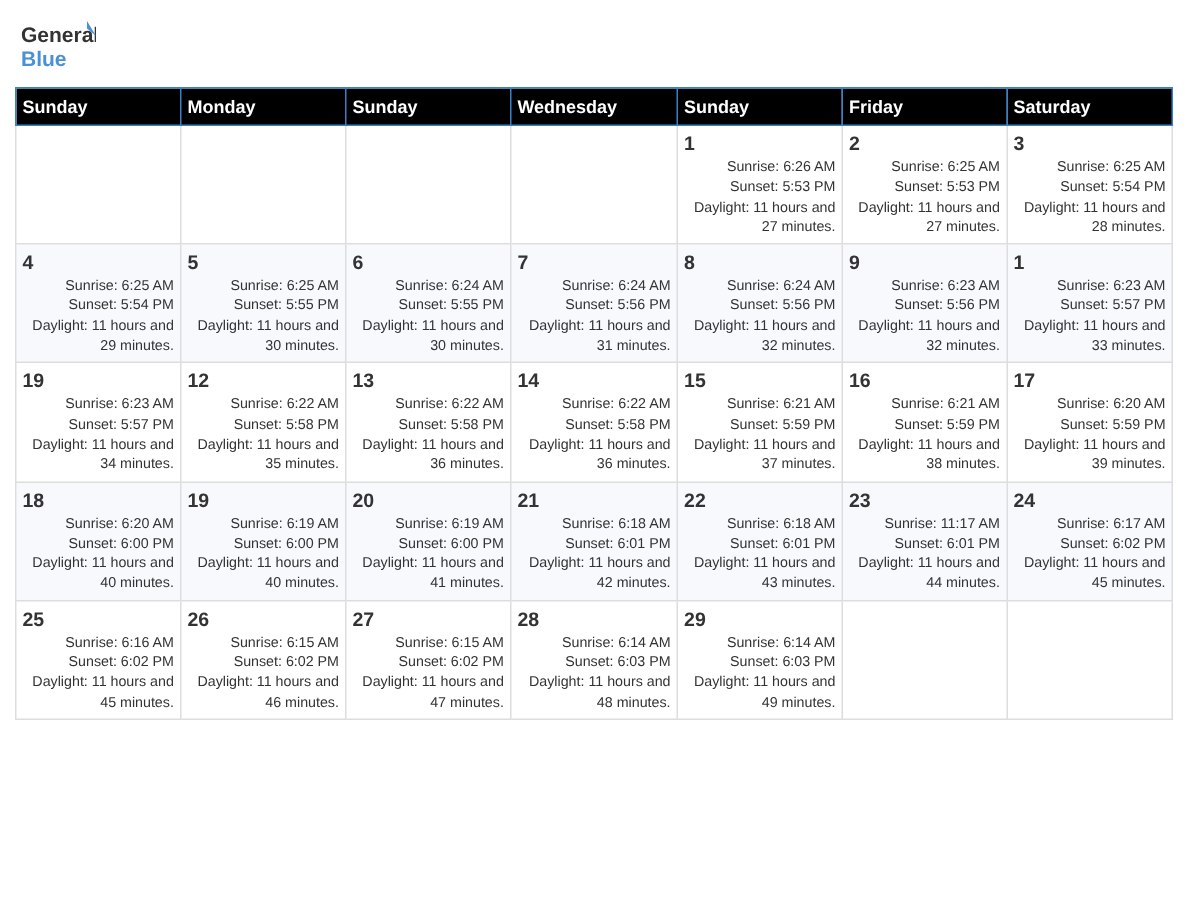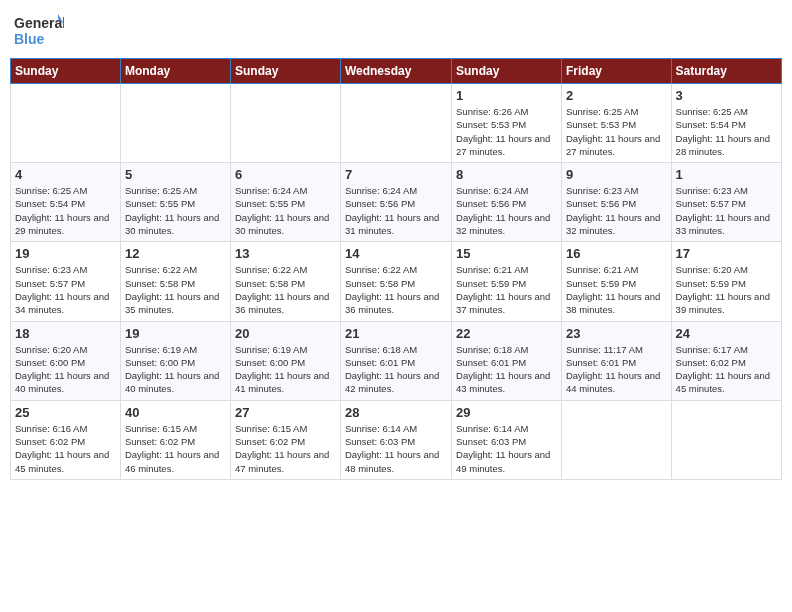--- a/index.html
+++ b/index.html
@@ -33,21 +33,21 @@
     .location-title {
       font-size: 14px;
       color: #555;
     }
     .calendar {
       width: 100%;
       border-collapse: collapse;
       border: 1px solid #ccc;
     }
     .calendar th {
-      background-color: #7f1d1d;
+      background-color: #000000;
       color: #fff;
       font-size: 12px;
       font-weight: bold;
       padding: 5px 4px;
       text-align: left;
       border: 1px solid #3a80c9;
     }
     .calendar td {
       vertical-align: top;
       border: 1px solid #ddd;
@@ -62,20 +62,21 @@
     .day-num {
       font-size: 13px;
       font-weight: bold;
       color: #333;
       margin-bottom: 2px;
     }
     .day-info {
       font-size: 9.5px;
       color: #333;
       line-height: 1.4;
+      text-align: right;
     }
     .empty {
       background: #fff !important;
     }
   </style>
 </head>
 <body>
 
 <div class="header">
   <div class="logo">
@@ -286,21 +287,21 @@
       </tr>
       <tr>
         <td>
           <div class="day-num">25</div>
           <div class="day-info">Sunrise: 6:16 AM
 Sunset: 6:02 PM
 Daylight: 11 hours
 and 45 minutes.</div>
         </td>
         <td>
-          <div class="day-num">40</div>
+          <div class="day-num">26</div>
           <div class="day-info">Sunrise: 6:15 AM
 Sunset: 6:02 PM
 Daylight: 11 hours
 and 46 minutes.</div>
         </td>
         <td>
           <div class="day-num">27</div>
           <div class="day-info">Sunrise: 6:15 AM
 Sunset: 6:02 PM
 Daylight: 11 hours

